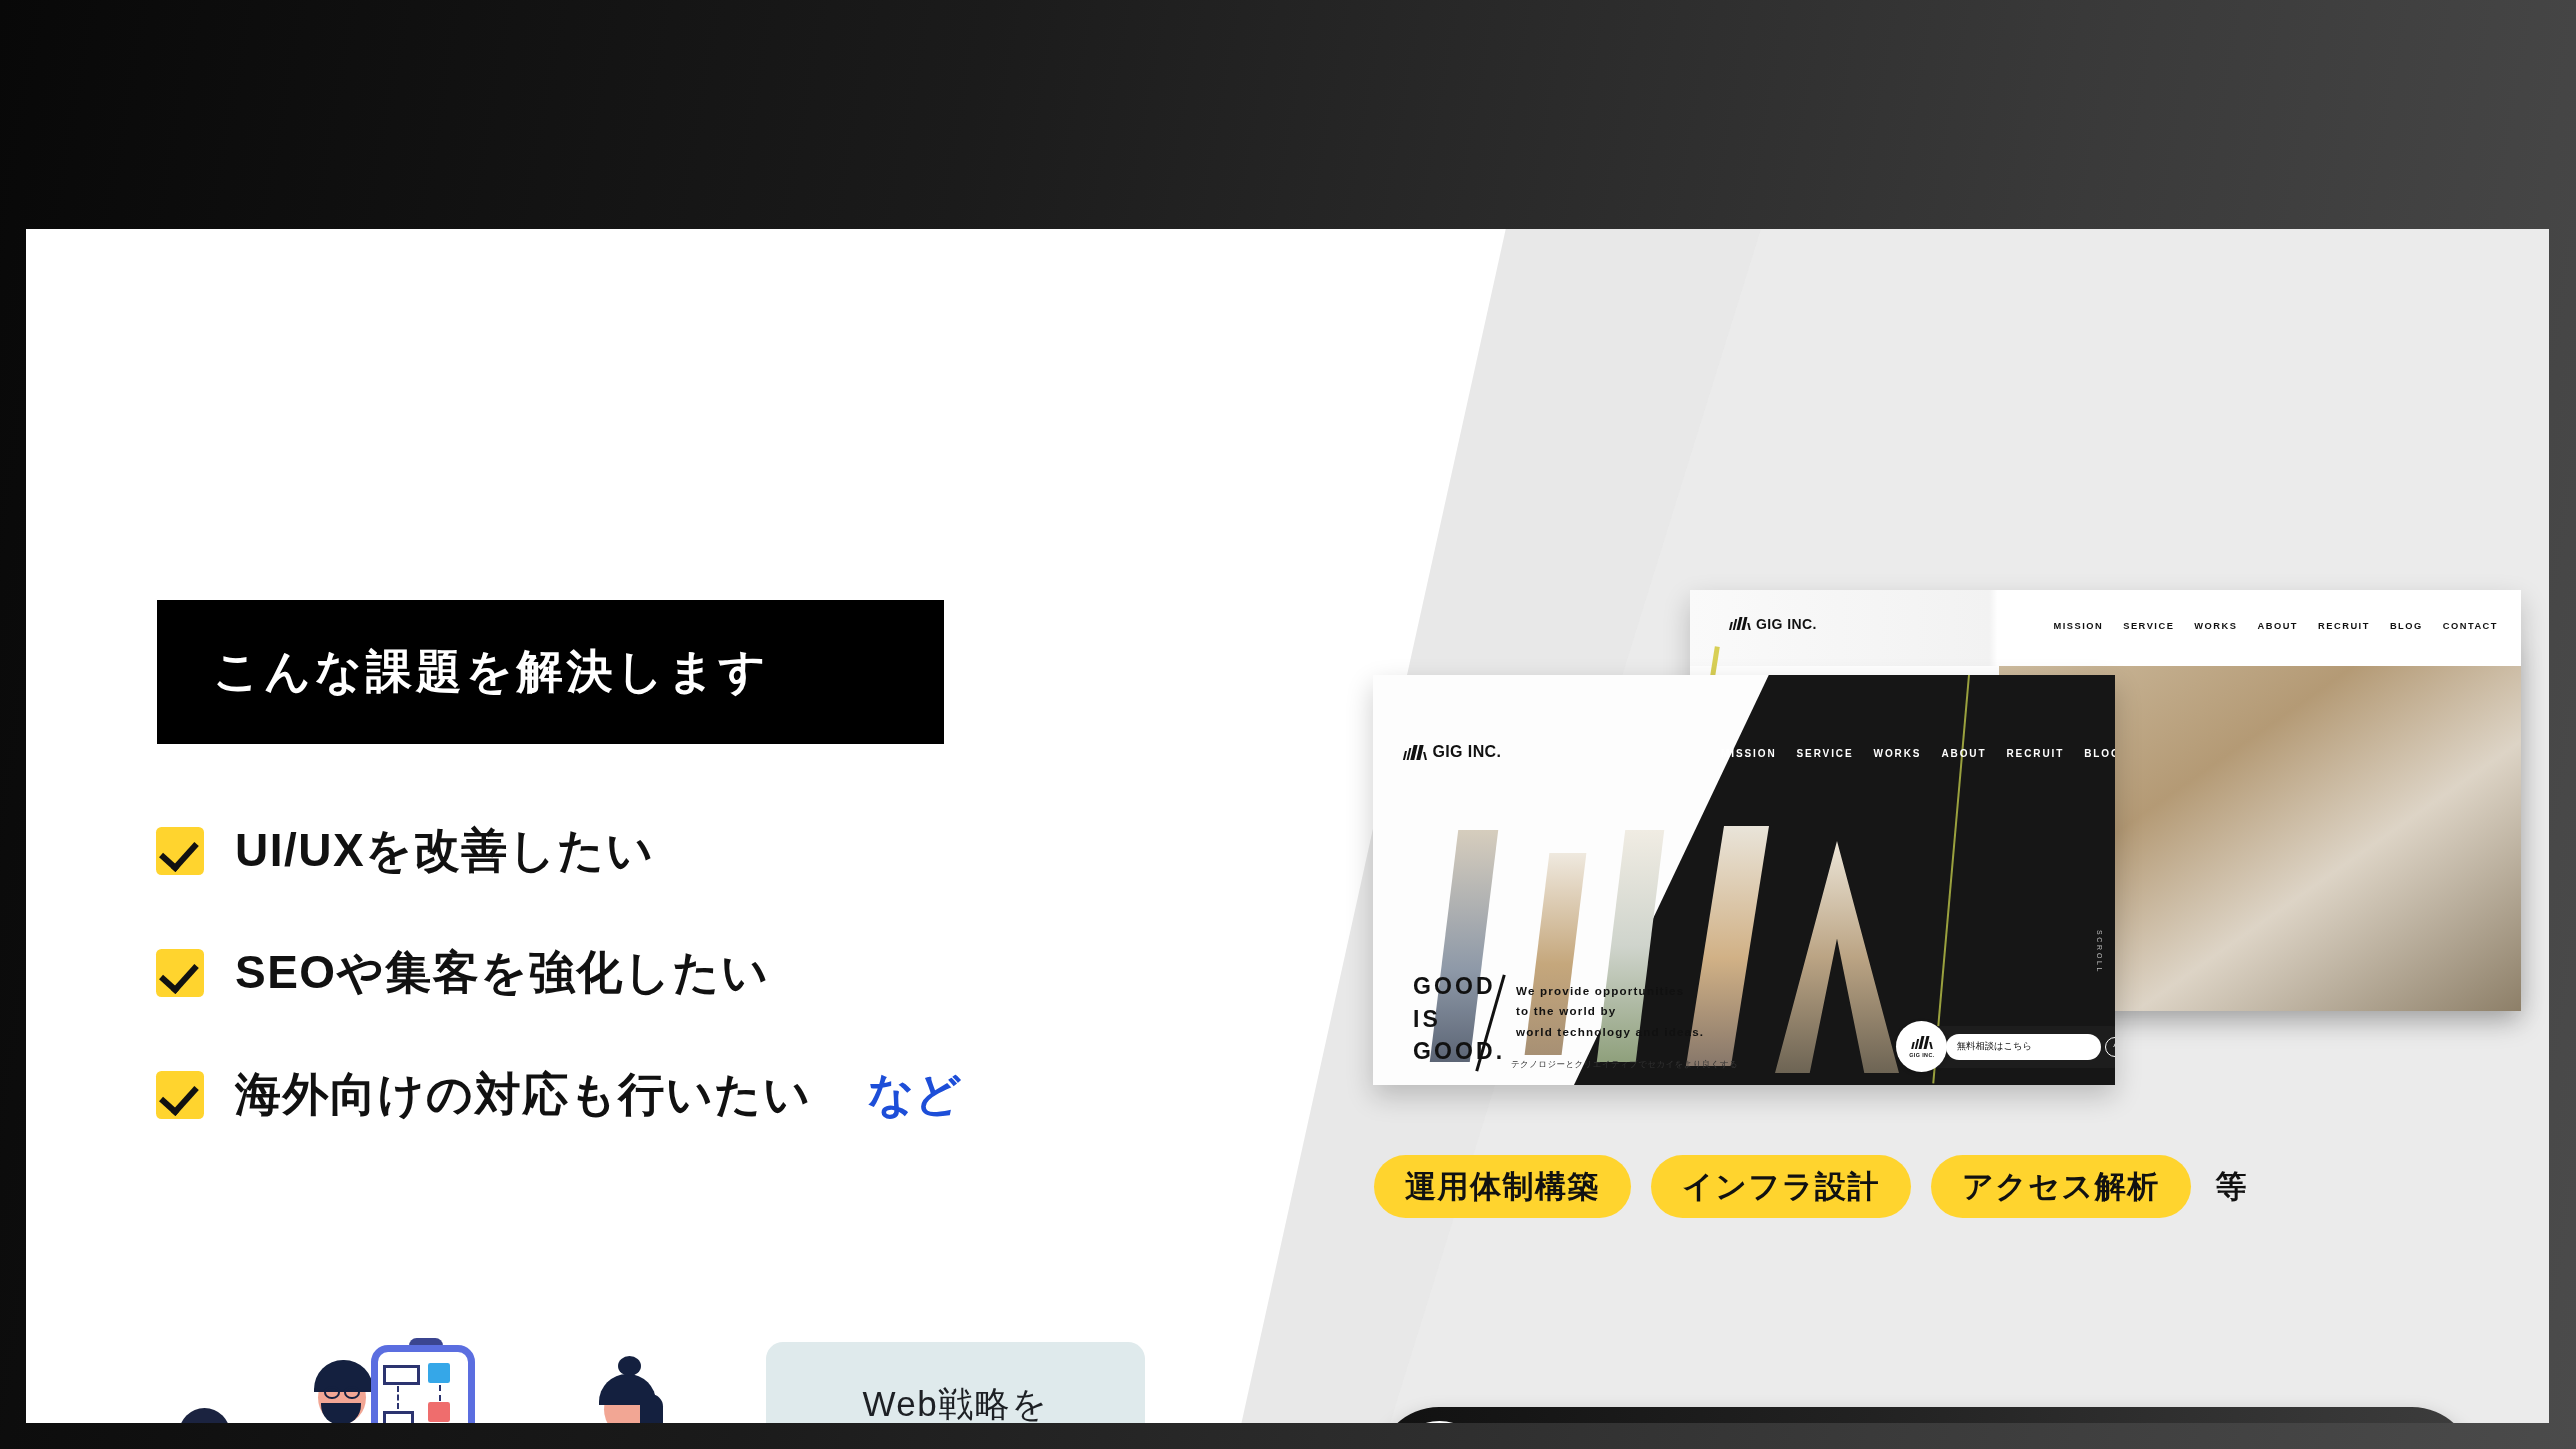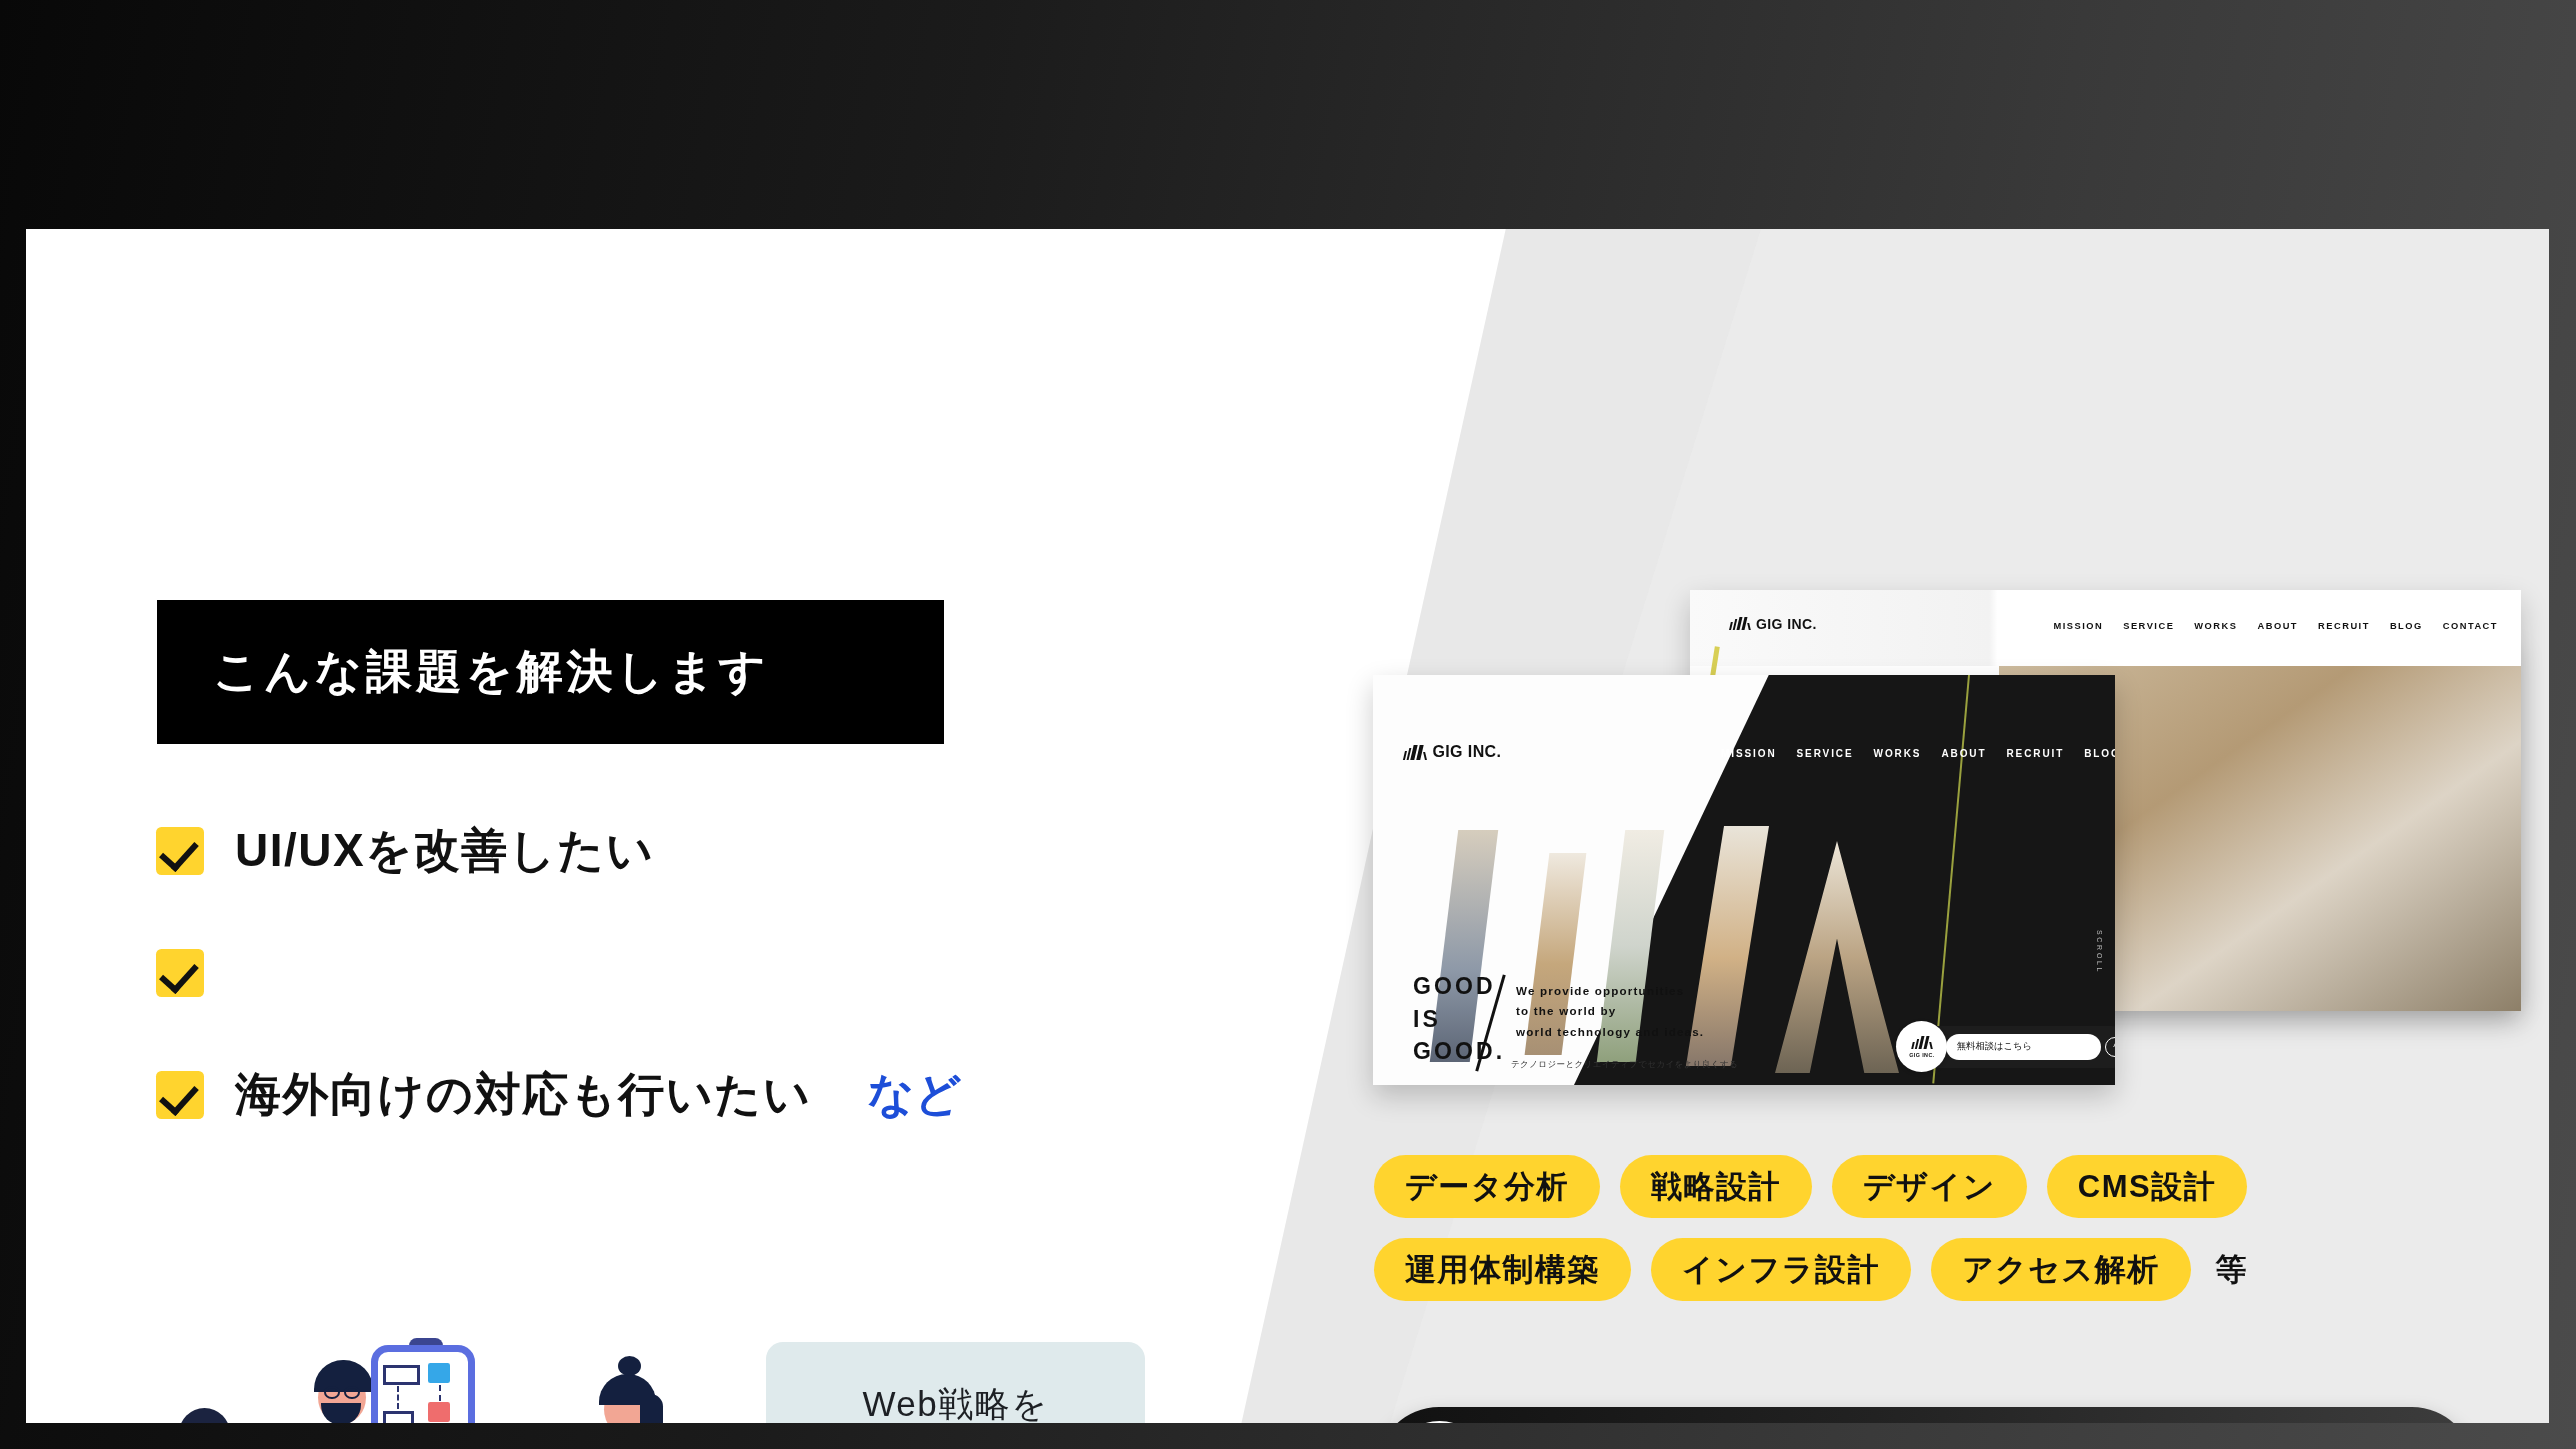--- a/index.html
+++ b/index.html
@@ -175,20 +175,21 @@
       <span>こんな課題を解決します</span>
     </div>
 
     <div class="checklist">
       <div class="check-row">
         <div class="cbox"></div>
         <div class="check-txt">UI/UXを改善したい</div>
       </div>
       <div class="check-row">
         <div class="cbox"></div>
+        <div class="check-txt">SEOや集客を強化したい</div>
       </div>
       <div class="check-row">
         <div class="cbox"></div>
         <div class="check-txt">海外向けの対応も行いたい</div>
         <div class="check-suffix">など</div>
       </div>
     </div>
 
     <div class="illus">
 
@@ -372,26 +373,20 @@
           </div>
           <div style="font-size:5.4px;font-weight:bold;color:#111;letter-spacing:0.4px;margin-top:2.3px;">GIG INC.</div>
         </div>
         <div class="pill">無料相談はこちら</div>
         <div class="caret">^</div>
       </div>
     </div>
 
     <div class="tags">
       <div class="tag-row">
-        <div class="tag">データ分析</div>
-        <div class="tag">戦略設計</div>
-        <div class="tag">デザイン</div>
-        <div class="tag">CMS設計</div>
-      </div>
-      <div class="tag-row">
         <div class="tag">運用体制構築</div>
         <div class="tag">インフラ設計</div>
         <div class="tag">アクセス解析</div>
         <div class="tag-etc">等</div>
       </div>
     </div>
 
     <div class="cta">
       <div class="cta-logo logo-circ">
         

